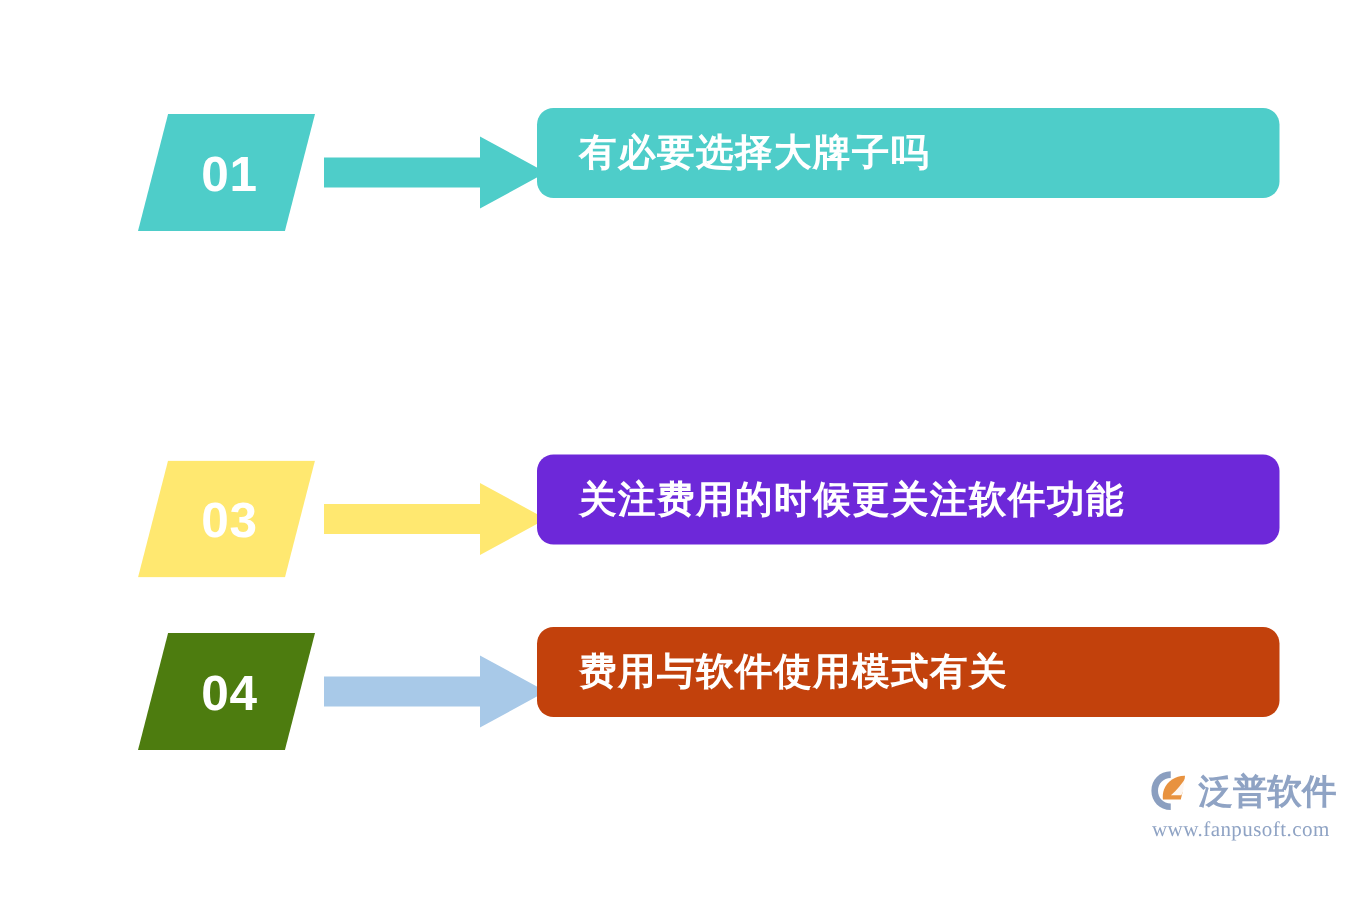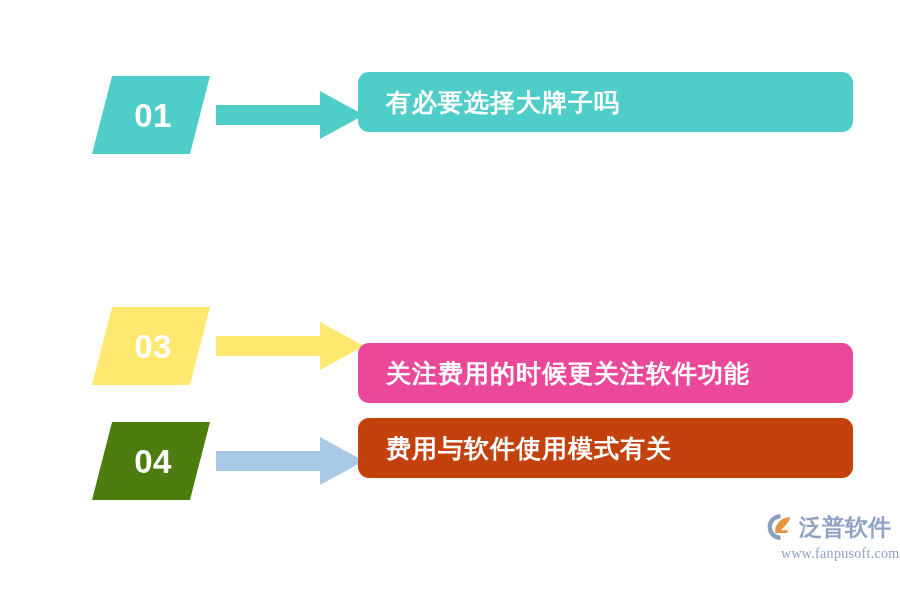--- a/index.html
+++ b/index.html
@@ -120,21 +120,21 @@
     letter-spacing: 0px;
     line-height: 1;
     white-space: nowrap;
   }
   .wm-url {
     font-family: "Liberation Serif", "DejaVu Serif", serif;
     font-size: 14px;
     color: #8fa3c4;
     letter-spacing: 0.3px;
     margin-top: 2px;
-    margin-left: 15px;
+    margin-left: 2px;
     white-space: nowrap;
   }
 </style>
 </head>
 <body>
 
 <div id="infographic">
 
 <div class="row" style="top: 72px;">
       <div class="num-badge" style="background: rgb(78, 205, 201);">
@@ -151,21 +151,21 @@
     </div>
     <div class="row" style="top: 303px;">
       <div class="num-badge" style="background: rgb(255, 232, 112);">
         <span class="num-text">03</span>
       </div>
       <div class="arrow">
         <svg viewBox="0 0 148 52" preserveAspectRatio="none" aria-hidden="true">
           <path d="M0 16 L104 16 L104 2 L148 26 L104 50 L104 36 L0 36 Z" fill="#ffe870"></path>
         </svg>
       </div>
-      <div class="panel" style="background: #ec4899; margin-top: 40px;">
+      <div class="panel" style="background: #6d28d9;">
         <div class="panel-text">关注费用的时候更关注软件功能</div>
       </div>
     </div>
     <div class="row" style="top: 418px;">
       <div class="num-badge" style="background: #4d7c0f;">
         <span class="num-text">04</span>
       </div>
       <div class="arrow">
         <svg viewBox="0 0 148 52" preserveAspectRatio="none" aria-hidden="true">
           <path d="M0 16 L104 16 L104 2 L148 26 L104 50 L104 36 L0 36 Z" fill="#a8c9e8"></path>

